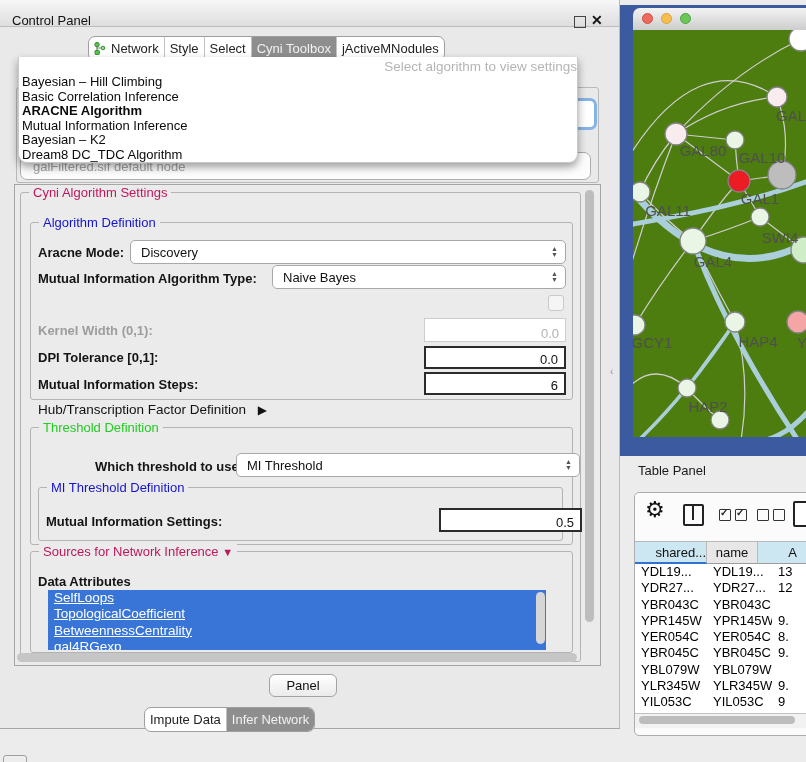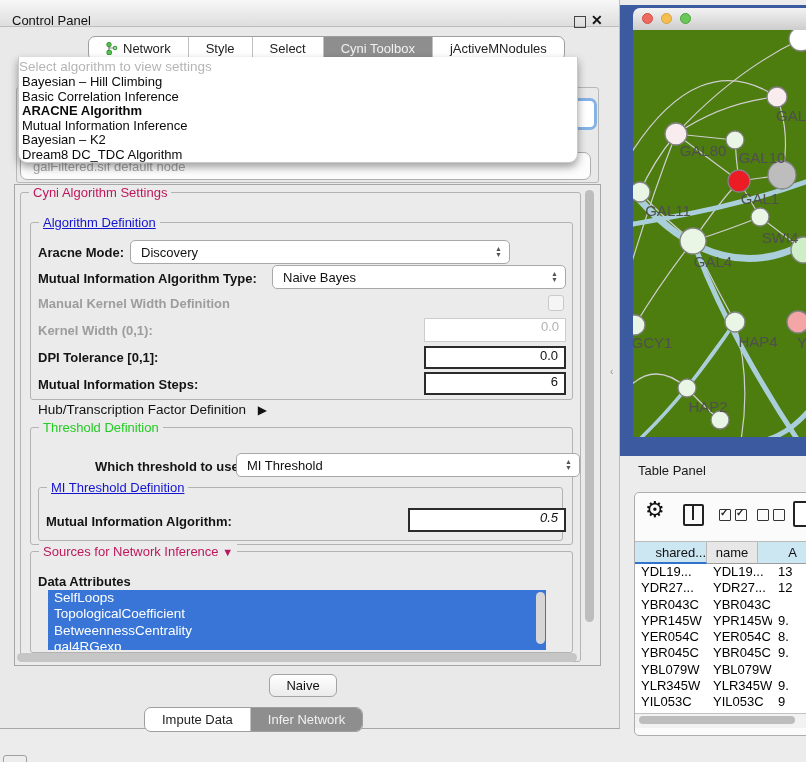--- a/index.html
+++ b/index.html
@@ -9,55 +9,55 @@
   
   .cp-window{left:0;top:8;width:619px;height:727px;background:#e9e9e9;border-top:1px solid #b4b4b4;
              border-bottom:1px solid #a6a6a6;border-right:1px solid #bcbcbc;}
   .cp-titlebar{left:0;top:8;width:619px;height:26px;background:linear-gradient(#f7f7f7,#dedede);
                border-bottom:1px solid #bdbdbd;}
   .cp-title{left:12px;top:9px;height:24px;line-height:24px;font-size:13px;color:#111;}
   .float-btn{left:574px;top:16px;width:10px;height:10px;border:1.5px solid #444;background:transparent;}
   .close-btn{left:591px;top:11px;font-size:14px;font-weight:bold;color:#111;line-height:18px;}
   
   .segbar{display:flex;height:23px;border:1px solid #9f9f9f;border-radius:7px;overflow:hidden;background:#fff;}
-  .seg{padding:0 17px;line-height:22px;font-size:13px;color:#222;border-left:1px solid #c2c2c2;
+  .seg{padding:0 5px;line-height:22px;font-size:13px;color:#222;border-left:1px solid #c2c2c2;
        display:flex;align-items:center;gap:5px;white-space:nowrap;}
   .seg:first-child{border-left:none;}
   .seg.sel{background:#8e8e8e;color:#f1f1f1;}
   
   .hidden-group{left:16px;top:87px;width:581px;height:94px;border:1px solid #b8b8b8;border-radius:3px;}
   .hidden-combo-focus{left:562px;top:98px;width:29px;height:26px;border:3px solid #85b3e6;border-radius:7px;background:#fff;}
   .hidden-combo{left:20px;top:152px;width:571px;height:28px;border:1px solid #aeaeae;border-radius:7px;
                 background:#fcfcfc;line-height:27px;font-size:13px;color:#a2a2a2;padding-left:12px;box-sizing:border-box;}
   
   .overlay{left:18px;top:57px;width:560px;height:106px;background:#fff;border:1px solid #c9c9c9;border-top:none;
            border-radius:0 0 9px 9px;box-shadow:0 4px 9px rgba(0,0,0,.38);z-index:6;padding-top:2px;box-sizing:border-box;}
-  .overlay .ph{height:16px;line-height:16px;text-align:left;color:#b5b5b5;font-size:13.5px;}
+  .overlay .ph{height:16px;line-height:16px;text-align:right;color:#b5b5b5;font-size:13.5px;}
   .overlay .it{height:14.6px;line-height:14.6px;font-size:13px;color:#0a0a0a;padding-left:3px;}
   .overlay .it.b{font-weight:bold;}
   
   .viewport{left:14px;top:184px;width:587px;height:482px;background:#ebebeb;border:1px solid #a6a6a6;box-sizing:border-box;}
   .groupbox{border:1px solid #b3b3b3;border-radius:3px;}
   .gtitle{position:absolute;top:-8px;left:8px;background:#ebebeb;padding:0 4px;font-size:13px;line-height:15px;}
-  .gtitle.blue{color:#1414cf;text-decoration:underline;}
+  .gtitle.blue{color:#1414cf;}
   .gtitle.green{color:#22cc22;}
   .gtitle.black{color:#be185d;}
   .lbl{font-size:13px;font-weight:bold;color:#141414;white-space:nowrap;}
   .lbl.dis{color:#9d9d9d;}
   .combo{background:#fff;border:1px solid #a8a8a8;border-radius:5px;box-sizing:border-box;
          font-size:13px;color:#111;display:flex;align-items:center;padding-left:10px;}
   .combo .arr{margin-left:auto;margin-right:7px;display:flex;flex-direction:column;line-height:6px;
               font-size:7px;color:#555;}
   .field{background:#fff;box-sizing:border-box;font-size:13px;color:#111;text-align:right;
-         padding-right:6px;display:flex;align-items:flex-start;justify-content:flex-end;}
+         padding-right:6px;display:flex;align-items:flex-end;justify-content:flex-end;}
   .field.en{border:2px solid #2b2b2b;}
   .field.dis{border:1px solid #cdcdcd;color:#b2b2b2;}
   .checkbox{width:14px;height:14px;border:1px solid #c9c9c9;border-radius:3px;background:#f5f5f5;}
   .attr-list{left:48px;top:590px;width:498px;height:60px;background:#fff;overflow:hidden;}
-  .attr-item{height:16.3px;line-height:16.3px;background:#3875d7;color:#fff;font-size:13.5px;padding-left:6px;}
+  .attr-item{height:16.3px;line-height:16.3px;background:#3875d7;color:#fff;font-size:13.5px;padding-left:6px;text-decoration:underline;}
   .sb-thumb{background:#bdbdbd;border-radius:5px;}
   .apply{left:269px;top:674px;width:68px;height:23px;border:1px solid #a3a3a3;border-radius:6px;
          background:linear-gradient(#ffffff,#ebebeb);font-size:13px;color:#111;text-align:center;line-height:21px;box-sizing:border-box;}
   .mini-btn{left:3px;top:755px;width:22px;height:12px;border:1px solid #9f9f9f;border-radius:3px;background:#ededed;}
   .sash{left:610px;top:366px;font-size:10px;color:#909090;}
   
   .desktop{left:620px;top:5px;width:186px;height:451px;background:#3c5aa0;}
   .net-titlebar{left:633px;top:8px;width:173px;height:22px;background:linear-gradient(#f3f3f3,#cdcdcd);
                 border-bottom:1px solid #999;border-radius:7px 0 0 0;}
   .light{width:11px;height:11px;border-radius:50%;top:13px;}
@@ -143,36 +143,35 @@
   <div class="abs viewport"></div>
 
   <div class="abs groupbox" style="left:20px;top:192px;width:559px;height:468px;">
     <div class="gtitle black">Cyni Algorithm Settings</div>
   </div>
 
   <div class="abs groupbox" style="left:30px;top:222px;width:541px;height:176px;">
     <div class="gtitle blue">Algorithm Definition</div>
   </div>
   <div class="abs lbl" style="left:38px;top:245px;">Aracne Mode:</div>
-  <div class="abs combo" style="left:130px;top:240px;width:380px;height:24px;">
+  <div class="abs combo" style="left:130px;top:240px;width:436px;height:24px;">
     <span>Discovery</span>
     <span class="arr">
         <span>▲</span>
         <span>▼</span>
       </span>
   </div>
   <div class="abs lbl" style="left:38px;top:271px;">Mutual Information Algorithm Type:</div>
   <div class="abs combo" style="left:272px;top:265px;width:294px;height:24px;">
     <span>Naive Bayes</span>
     <span class="arr">
         <span>▲</span>
         <span>▼</span>
       </span>
   </div>
-  <div class="abs lbl dis" style="left:38px;top:296px;">Manual Kernel Width Definition</div>
   <div class="abs checkbox" style="left:548px;top:295px;"></div>
   <div class="abs lbl dis" style="left:38px;top:323px;">Kernel Width (0,1):</div>
   <div class="abs field dis" style="left:424px;top:318px;width:142px;height:24px;">
     <span>0.0</span>
   </div>
   <div class="abs lbl" style="left:38px;top:350px;">DPI Tolerance [0,1]:</div>
   <div class="abs field en" style="left:424px;top:346px;width:142px;height:23px;">
     <span>0.0</span>
   </div>
   <div class="abs lbl" style="left:38px;top:377px;">Mutual Information Steps:</div>
@@ -192,22 +191,22 @@
   <div class="abs combo" style="left:236px;top:453px;width:344px;height:24px;">
     <span>MI Threshold</span>
     <span class="arr">
         <span>▲</span>
         <span>▼</span>
       </span>
   </div>
   <div class="abs groupbox" style="left:38px;top:487px;width:523px;height:52px;">
     <div class="gtitle blue">MI Threshold Definition</div>
   </div>
-  <div class="abs lbl" style="left:46px;top:514px;">Mutual Information Algorithm:</div>
-  <div class="abs field en" style="left:408px;top:508px;width:158px;height:24px;font-style:italic;">
+  <div class="abs lbl" style="left:46px;top:514px;">Mutual Information Settings:</div>
+  <div class="abs field en" style="left:439px;top:508px;width:143px;height:24px;">
     <span>0.5</span>
   </div>
 
   <div class="abs groupbox" style="left:30px;top:551px;width:541px;height:100px;">
     <div class="gtitle black">
       <span>Sources for Network Inference</span>
       <span style="font-size:11px;">▼</span>
     </div>
   </div>
   <div class="abs lbl" style="left:38px;top:574px;">Data Attributes</div>
@@ -215,21 +214,21 @@
       <div class="attr-item">SelfLoops</div>
       <div class="attr-item">TopologicalCoefficient</div>
       <div class="attr-item">BetweennessCentrality</div>
       <div class="attr-item">gal4RGexp</div>
     </div>
   <div class="abs sb-thumb" style="left:536px;top:592px;width:9px;height:52px;background:#d6d6d6;"></div>
 
   <div class="abs sb-thumb" style="left:585px;top:190px;width:9px;height:432px;"></div>
   <div class="abs sb-thumb" style="left:17px;top:653px;width:560px;height:9px;background:#c6c6c6;"></div>
 
-  <div class="abs apply">Naive</div>
+  <div class="abs apply">Panel</div>
   <div class="abs segbar" style="left:144px;top:707px;" id="bottom-tabs">
       <div class="seg">Impute Data</div>
       <div class="seg sel">Infer Network</div>
     </div>
 
   <div class="abs sash">‹</div>
   <div class="abs mini-btn"></div>
 
   <div class="abs desktop"></div>
   <div class="abs net-titlebar"></div>

